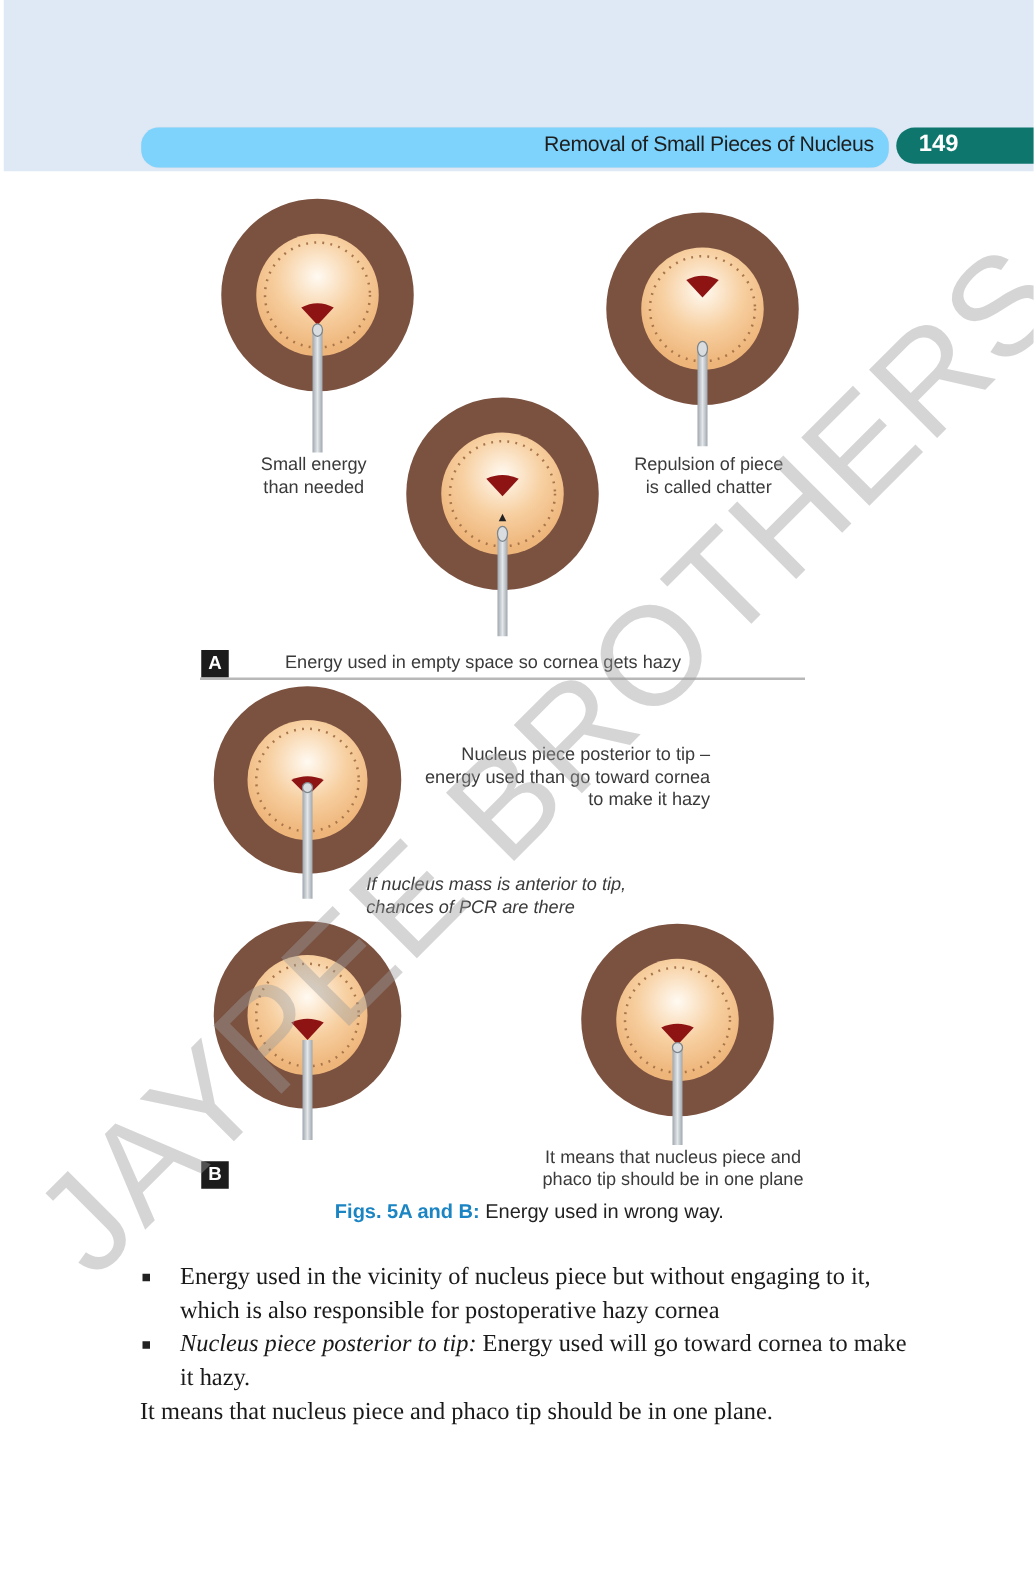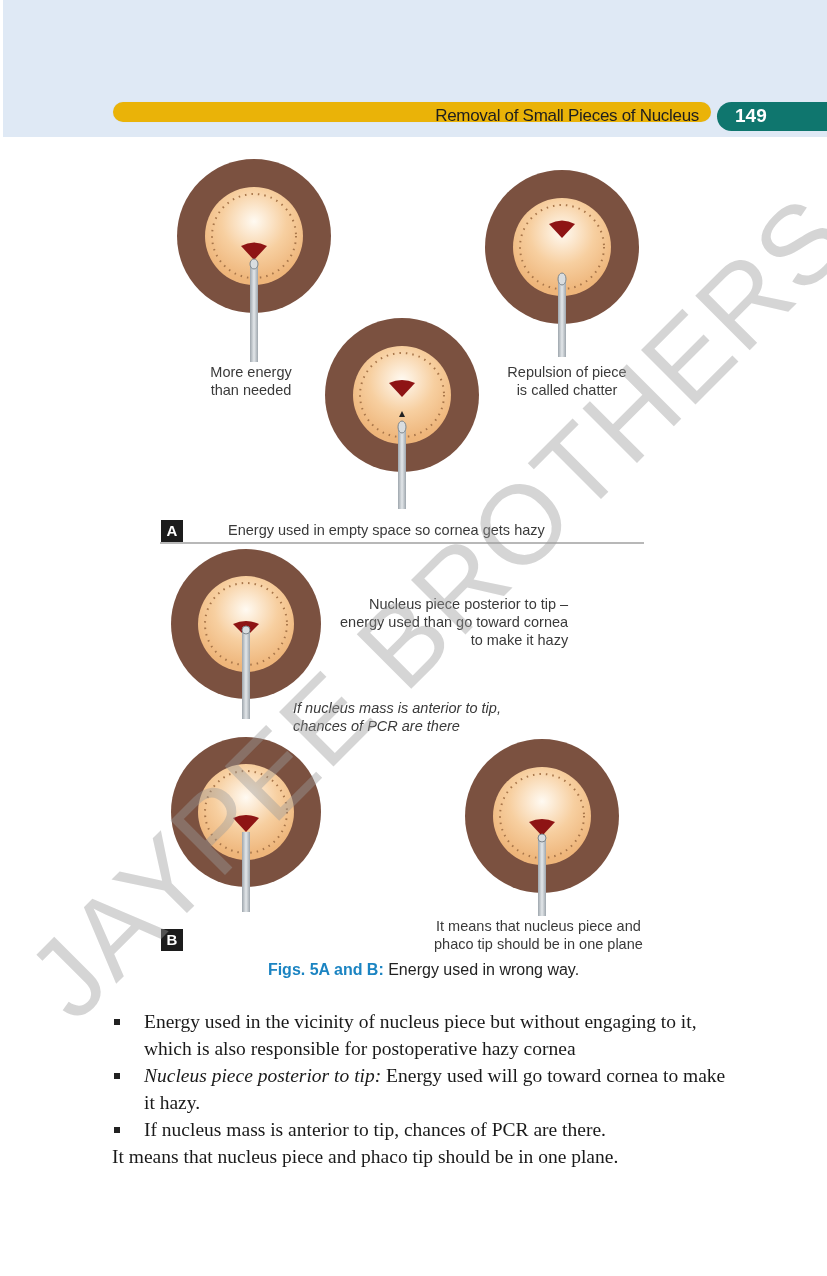--- a/index.html
+++ b/index.html
@@ -1,18 +1,18 @@
 <!DOCTYPE html>
 <html><head>
 <meta charset="utf-8">
 <style>
   html,body{margin:0;padding:0;}
   body{width:827px;height:1276px;background:#ffffff;position:relative;overflow:hidden;font-family:"Liberation Serif",serif;}
   .header-band{position:absolute;left:3px;top:0;width:824px;height:137px;background:#dfe9f5;}
-  .title-pill{position:absolute;left:113px;top:102px;width:598px;height:20px;background:#eab308;border-radius:14px;box-shadow:0 0 1px #c9d6e6;}
+  .title-pill{position:absolute;left:113px;top:102px;width:598px;height:32px;background:#7dd3fc;border-radius:14px;box-shadow:0 0 1px #c9d6e6;}
   .title-text{position:absolute;right:12px;top:4px;font-family:"Liberation Sans",sans-serif;font-size:17px;color:#1e1e1e;letter-spacing:-0.3px;}
   .page-pill{position:absolute;left:717px;top:102px;width:110px;height:29px;background:#0f766e;border-radius:15px 0 0 15px;}
   .page-num{position:absolute;left:18px;top:3px;font-family:"Liberation Sans",sans-serif;font-weight:bold;font-size:19px;color:#ffffff;}
   .figure{position:absolute;left:0;top:0;width:827px;height:1000px;}
   .fig-label{position:absolute;font-family:"Liberation Sans",sans-serif;font-size:14.5px;color:#3a3a3a;line-height:18px;text-align:center;}
   .panel-badge{position:absolute;width:22px;height:22px;background:#1c1c1c;color:#fff;font-family:"Liberation Sans",sans-serif;font-weight:bold;font-size:15px;text-align:center;line-height:22px;}
   .divider{position:absolute;left:160px;top:542px;width:484px;height:2px;background:#b8b8b8;}
   .caption{position:absolute;left:0;width:827px;top:961px;text-align:center;font-family:"Liberation Sans",sans-serif;font-size:16px;color:#222;margin-left:10px;}
   .caption b{color:#1b84c2;}
   .body-text{position:absolute;left:112px;top:1008px;width:620px;font-size:19.5px;line-height:27px;color:#1a1a1a;}
@@ -96,21 +96,21 @@
     <circle r="77" fill="#7b5140"></circle>
     <circle r="49" fill="url(#lens)"></circle>
     <circle r="42" fill="none" stroke="#a8764a" stroke-width="2" stroke-dasharray="1.5 5"></circle>
     <path d="M -13 6 Q 0 0 13 6 L 0 20 Z" fill="#8e1414"></path>
     <rect x="-4" y="20" width="8" height="80" fill="url(#probe)"></rect>
     <ellipse cx="0" cy="22" rx="4" ry="4" fill="#d9dde0" stroke="#7d868c"></ellipse>
   </g>
 </svg>
 
 <div class="fig-label" style="left:196px;top:363px;width:110px;">
-  <div>More energy</div>
+  <div>Small energy</div>
   <div>than needed</div>
 </div>
 <div class="fig-label" style="left:492px;top:363px;width:150px;">
   <div>Repulsion of piece</div>
   <div>is called chatter</div>
 </div>
 <div class="panel-badge" style="left:161px;top:520px;">A</div>
 <div class="fig-label" style="left:228px;top:521px;text-align:left;white-space:nowrap;">Energy used in empty space so cornea gets hazy</div>
 <div class="divider"></div>
 
@@ -129,19 +129,18 @@
   <div>phaco tip should be in one plane</div>
 </div>
 
 <div class="caption">
   <b>Figs. 5A and B:</b><span> Energy used in wrong way.</span>
 </div>
 
 <div class="body-text">
   <div class="bullet"><i></i><span>Energy used in the vicinity of nucleus piece but without engaging to it, which is also responsible for postoperative hazy cornea</span></div>
   <div class="bullet"><i>Nucleus piece posterior to tip:</i><span> Energy used will go toward cornea to make it hazy.</span></div>
-  <div class="bullet"><i></i><span>If nucleus mass is anterior to tip, chances of PCR are there.</span></div>
   <div class="plain">It means that nucleus piece and phaco tip should be in one plane.</div>
 </div>
 
 <svg class="watermark" viewBox="0 0 827 1276" width="827" height="1276">
   <text x="0" y="0" transform="translate(75,1025) rotate(-45)" font-family="Liberation Sans, sans-serif" font-size="112" fill="#9a9a9a" fill-opacity="0.42" letter-spacing="2">JAYPEE BROTHERS</text>
 </svg>
 
 </body></html>

